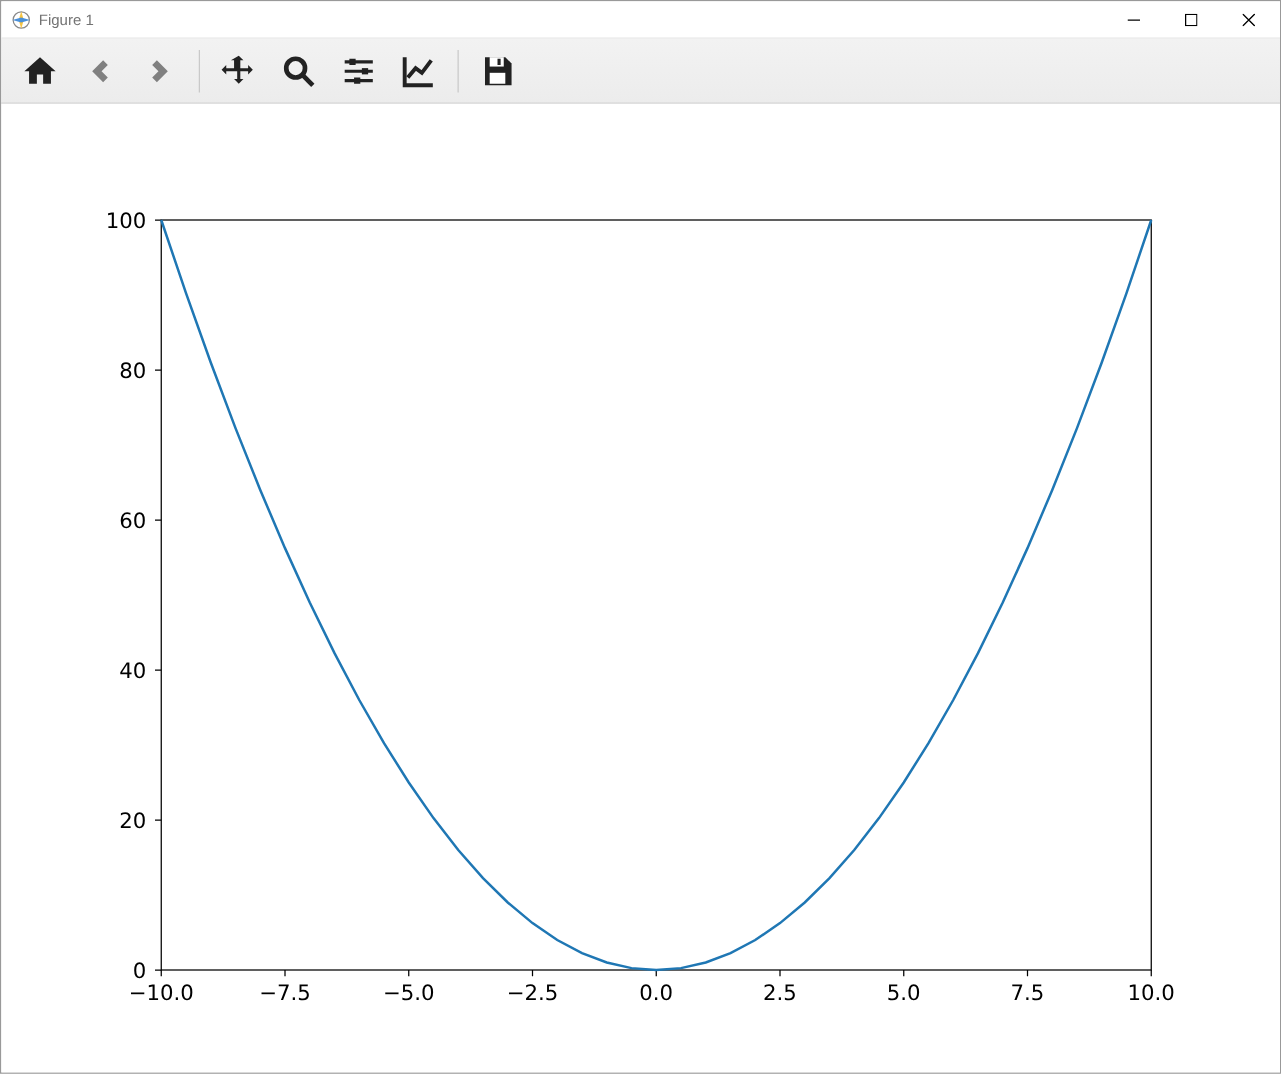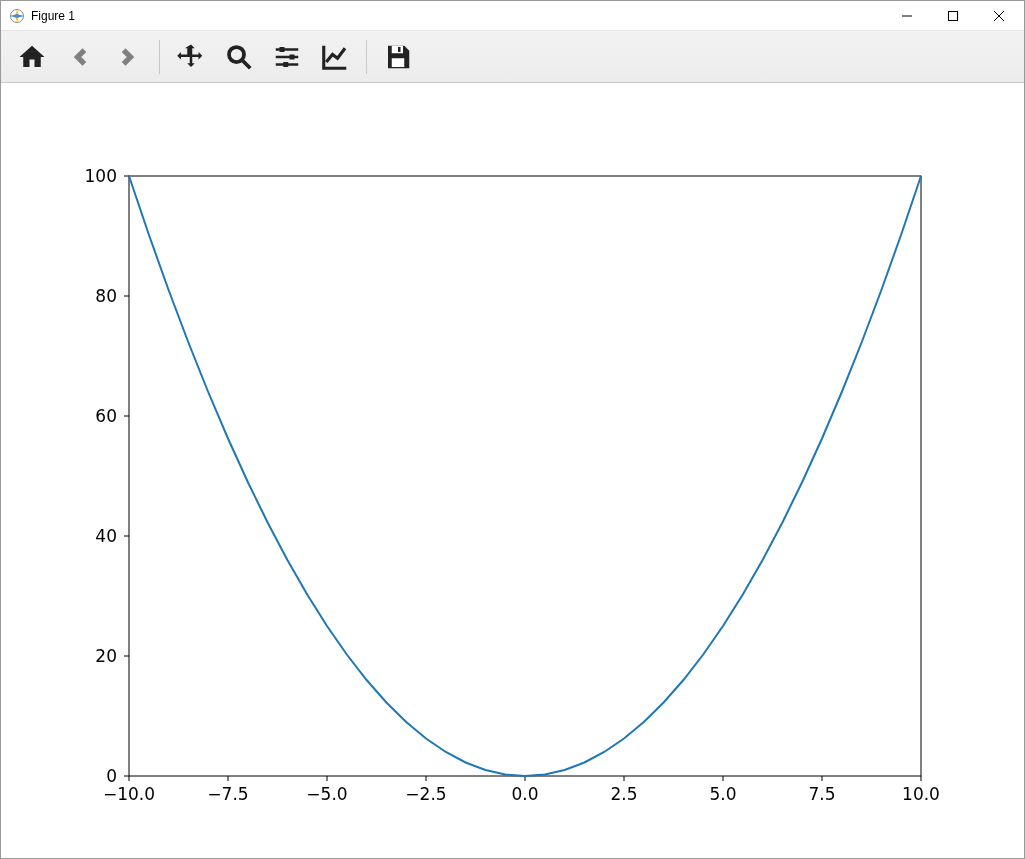--- a/index.html
+++ b/index.html
@@ -11,21 +11,21 @@
   overflow: hidden;
   border: 1px solid #999;
 }
 .titlebar {
   height: 30px;
   background: #ffffff;
   display: flex;
   align-items: center;
   padding: 0 2px 0 8px;
   font-size: 12px;
-  color: #000000;
+  color: #737373;
   border-bottom: 1px solid #e5e5e5;
 }
 .titlebar-icon {
   width: 16px; height: 16px; margin-right: 6px;
   display: inline-flex; align-items: center; justify-content: center;
 }
 .titlebar-title { flex: 0 0 auto; }
 .titlebar-spacer { flex: 1; }
 .winbtn {
   width: 46px; height: 30px;

